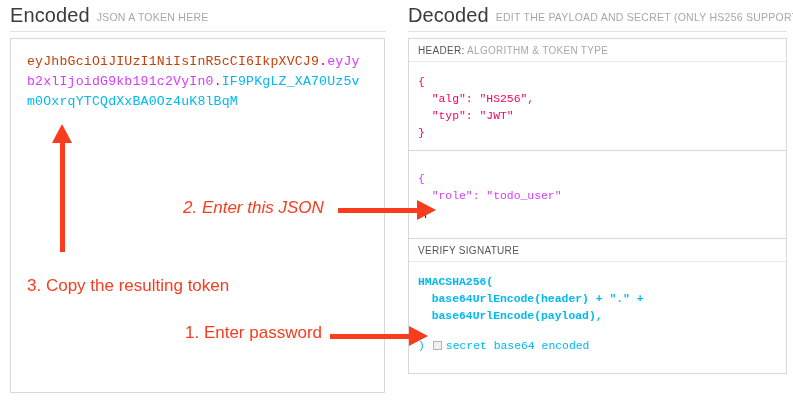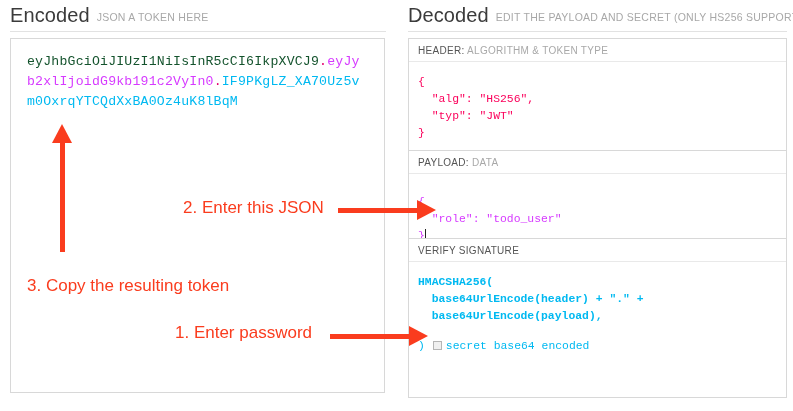--- a/index.html
+++ b/index.html
@@ -64,21 +64,21 @@
     left: 16px;
     top: 13px;
     width: 340px;
     font-family: "Liberation Mono", monospace;
     font-size: 13.2px;
     line-height: 20px;
     letter-spacing: 0.2px;
     word-break: break-all;
     white-space: pre-wrap;
   }
-  .seg-header { color: #14532d; }
+  .seg-header { color: #c2410c; }
   .seg-dot    { color: #e5006e; }
   .seg-payload{ color: #d63aff; }
   .seg-sig    { color: #00b9f1; }
 
   
   #decoded-panel {
     position: absolute;
     left: 408px;
     top: 38px;
     width: 379px;
@@ -109,21 +109,21 @@
     line-height: 17px;
     padding: 12px 9px 10px 9px;
     white-space: pre;
   }
   .code-red    { color: #fb015b; }
   .code-purple { color: #d63aff; }
   .code-blue   { color: #00b9f1; font-weight: bold; }
 
   #header-section  { height: 112px; }
   #payload-section { height: 88px; }
-  #verify-section  { height: 160px; }
+  #verify-section  { height: 136px; }
 
   #payload-body { padding-top: 20px; }
 
   .caret {
     display: inline-block;
     width: 1px;
     height: 12px;
     background: #222;
     vertical-align: -2px;
     margin-left: 0px;
@@ -167,23 +167,23 @@
   }
 
   
   .anno-text {
     position: absolute;
     color: #fa3c1e;
     font-size: 17px;
     font-family: "Liberation Sans", sans-serif;
     white-space: nowrap;
   }
-  #anno-2 { left: 183px; top: 198px; }
+  #anno-2 { left: 183px; top: 198px; font-style: italic; }
   #anno-3 { left: 27px;  top: 276px; }
-  #anno-1 { left: 175px; top: 323px; }
+  #anno-1 { left: 185px; top: 323px; }
 
   .arrow-h {
     position: absolute;
     height: 0;
   }
   .arrow-h .shaft {
     position: absolute;
     left: 0;
     top: 0;
     height: 5px;
@@ -255,22 +255,20 @@
   <div class="dec-section" id="header-section">
     <div class="dec-label"><span>HEADER:</span>
       <span class="muted">ALGORITHM &amp; TOKEN TYPE</span></div>
     <div class="dec-body code-red">{
   "alg": "HS256",
   "typ": "JWT"
 }</div>
   </div>
 
   <div class="dec-section" id="payload-section">
-    <div class="dec-label"><span>PAYLOAD:</span>
-      <span class="muted">DATA</span></div>
     <div class="dec-body" id="payload-body"><span class="code-purple">{
   "role": "todo_user"
 }</span><span class="caret"></span></div>
   </div>
 
   <div class="dec-section last" id="verify-section">
     <div class="dec-label"><span>VERIFY SIGNATURE</span></div>
     <div class="dec-body code-blue"><span>HMACSHA256(</span>
 <span>  base64UrlEncode(header) + "." +</span>
 <span>  base64UrlEncode(payload),</span></div>

